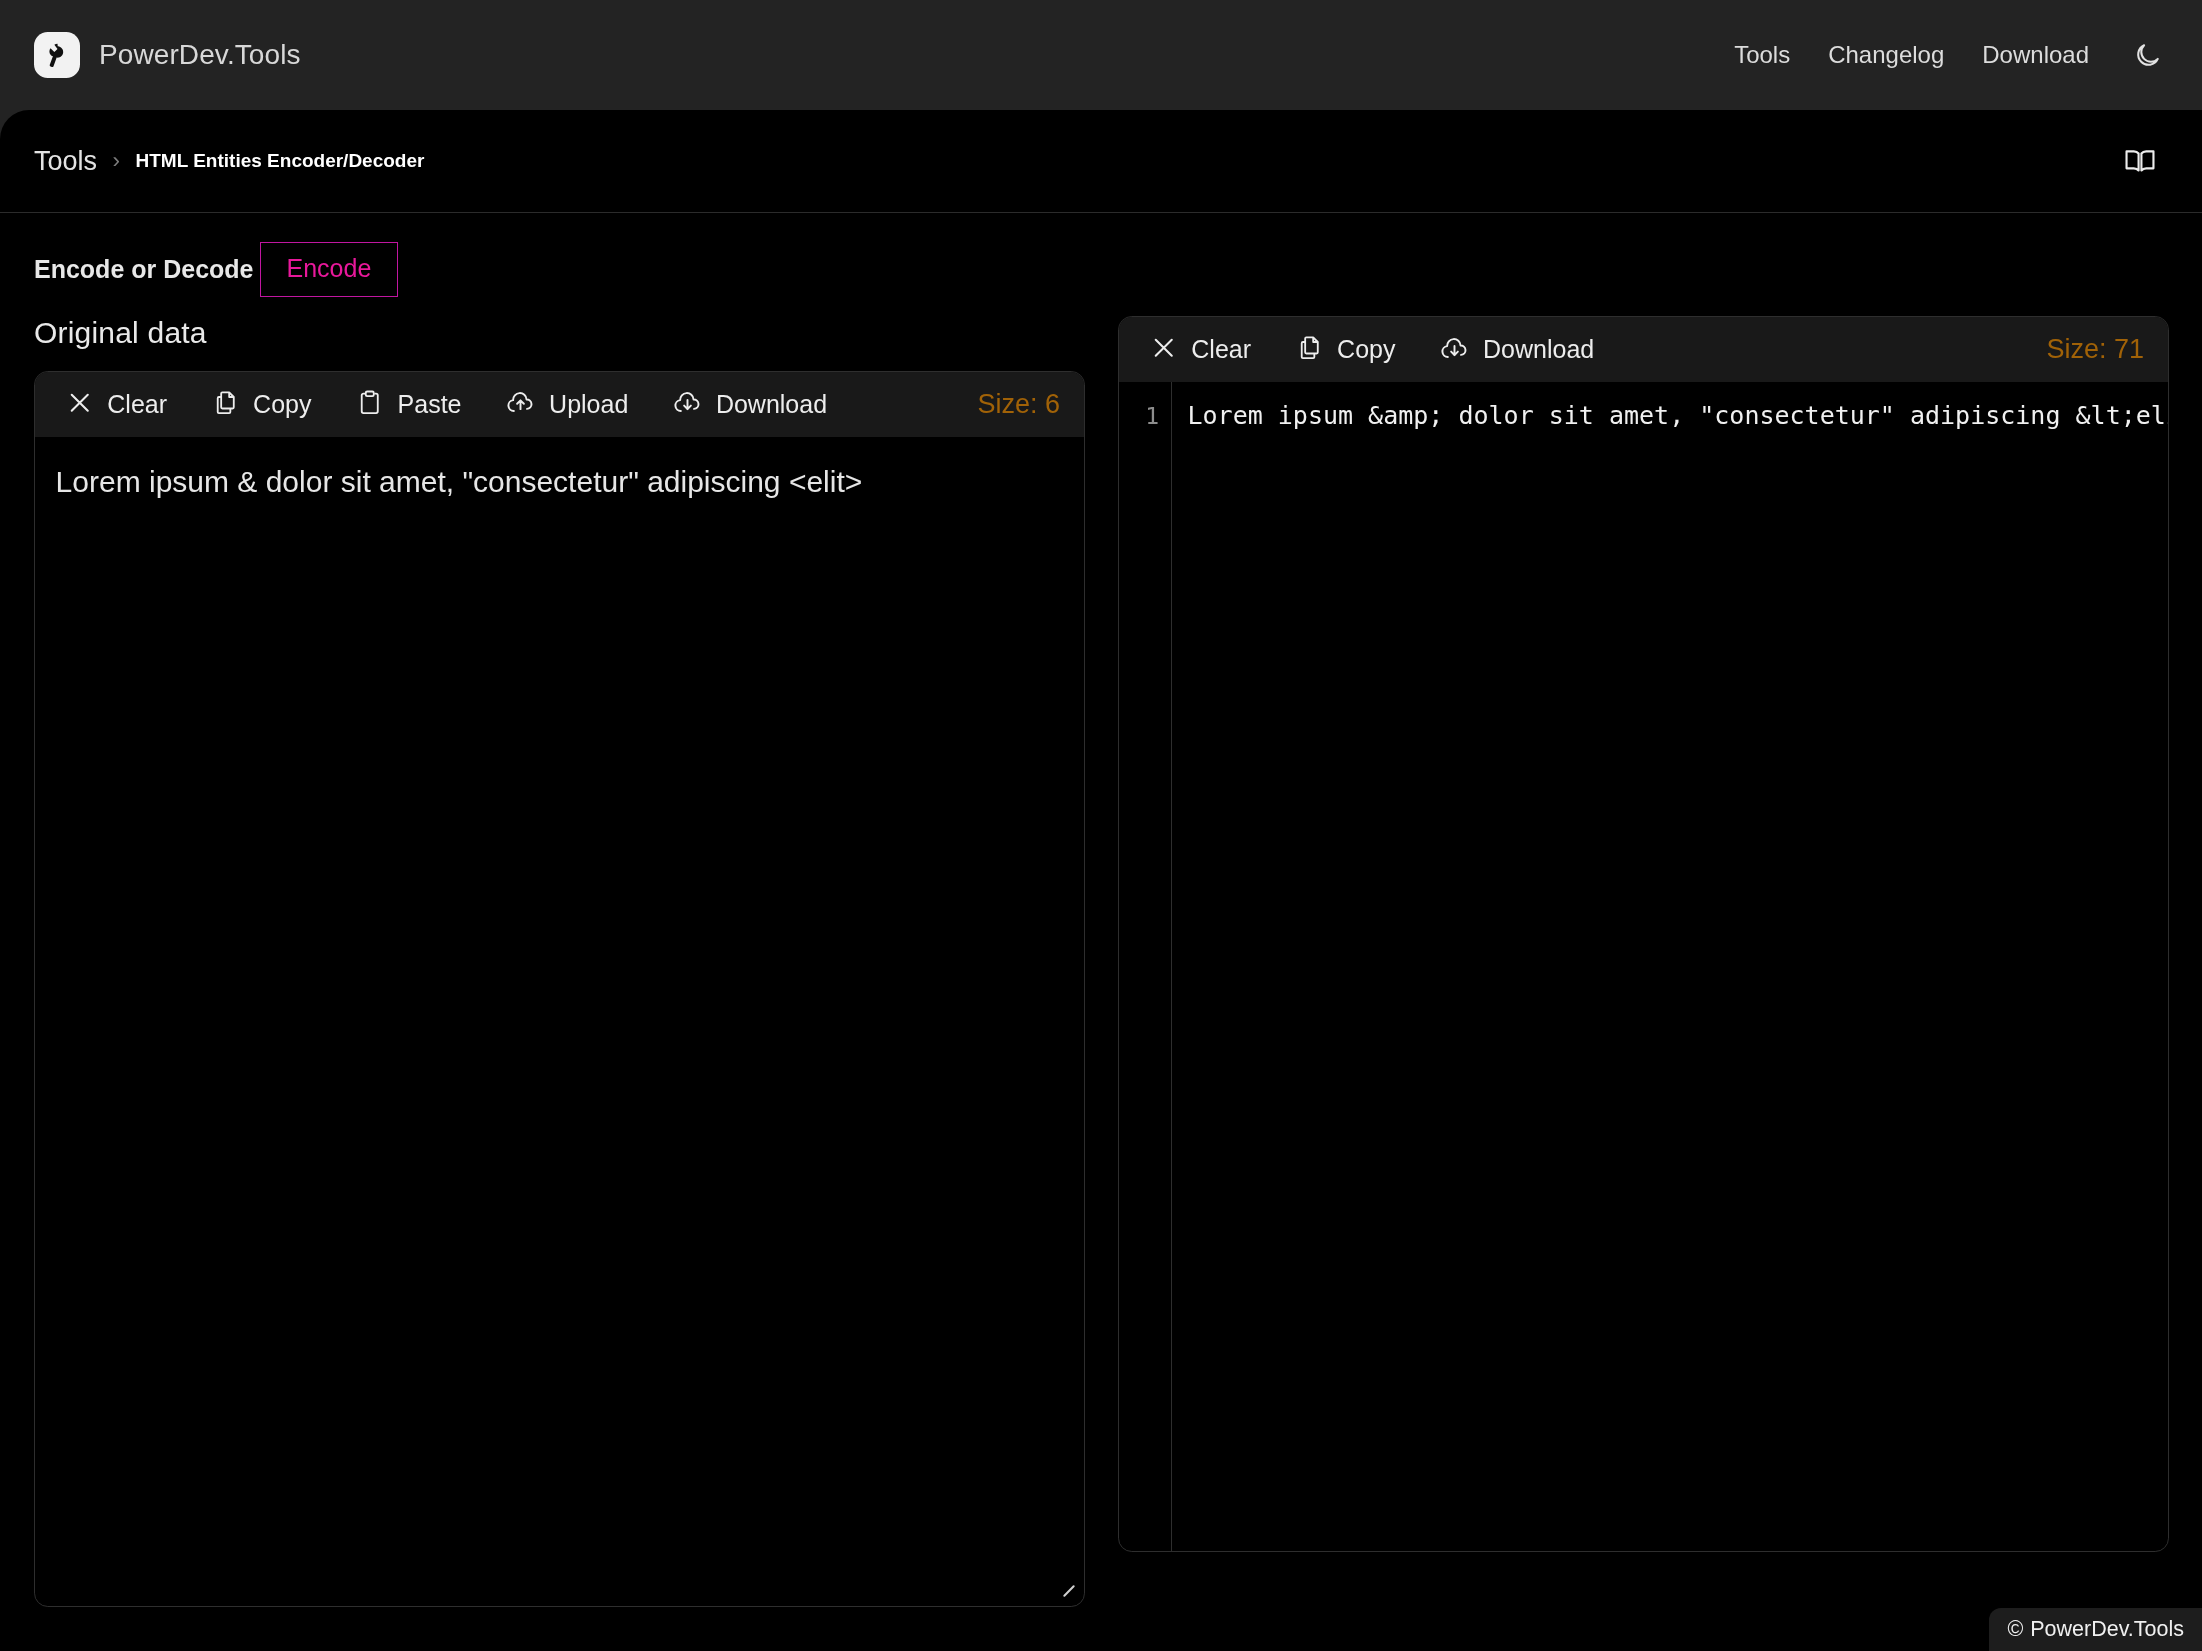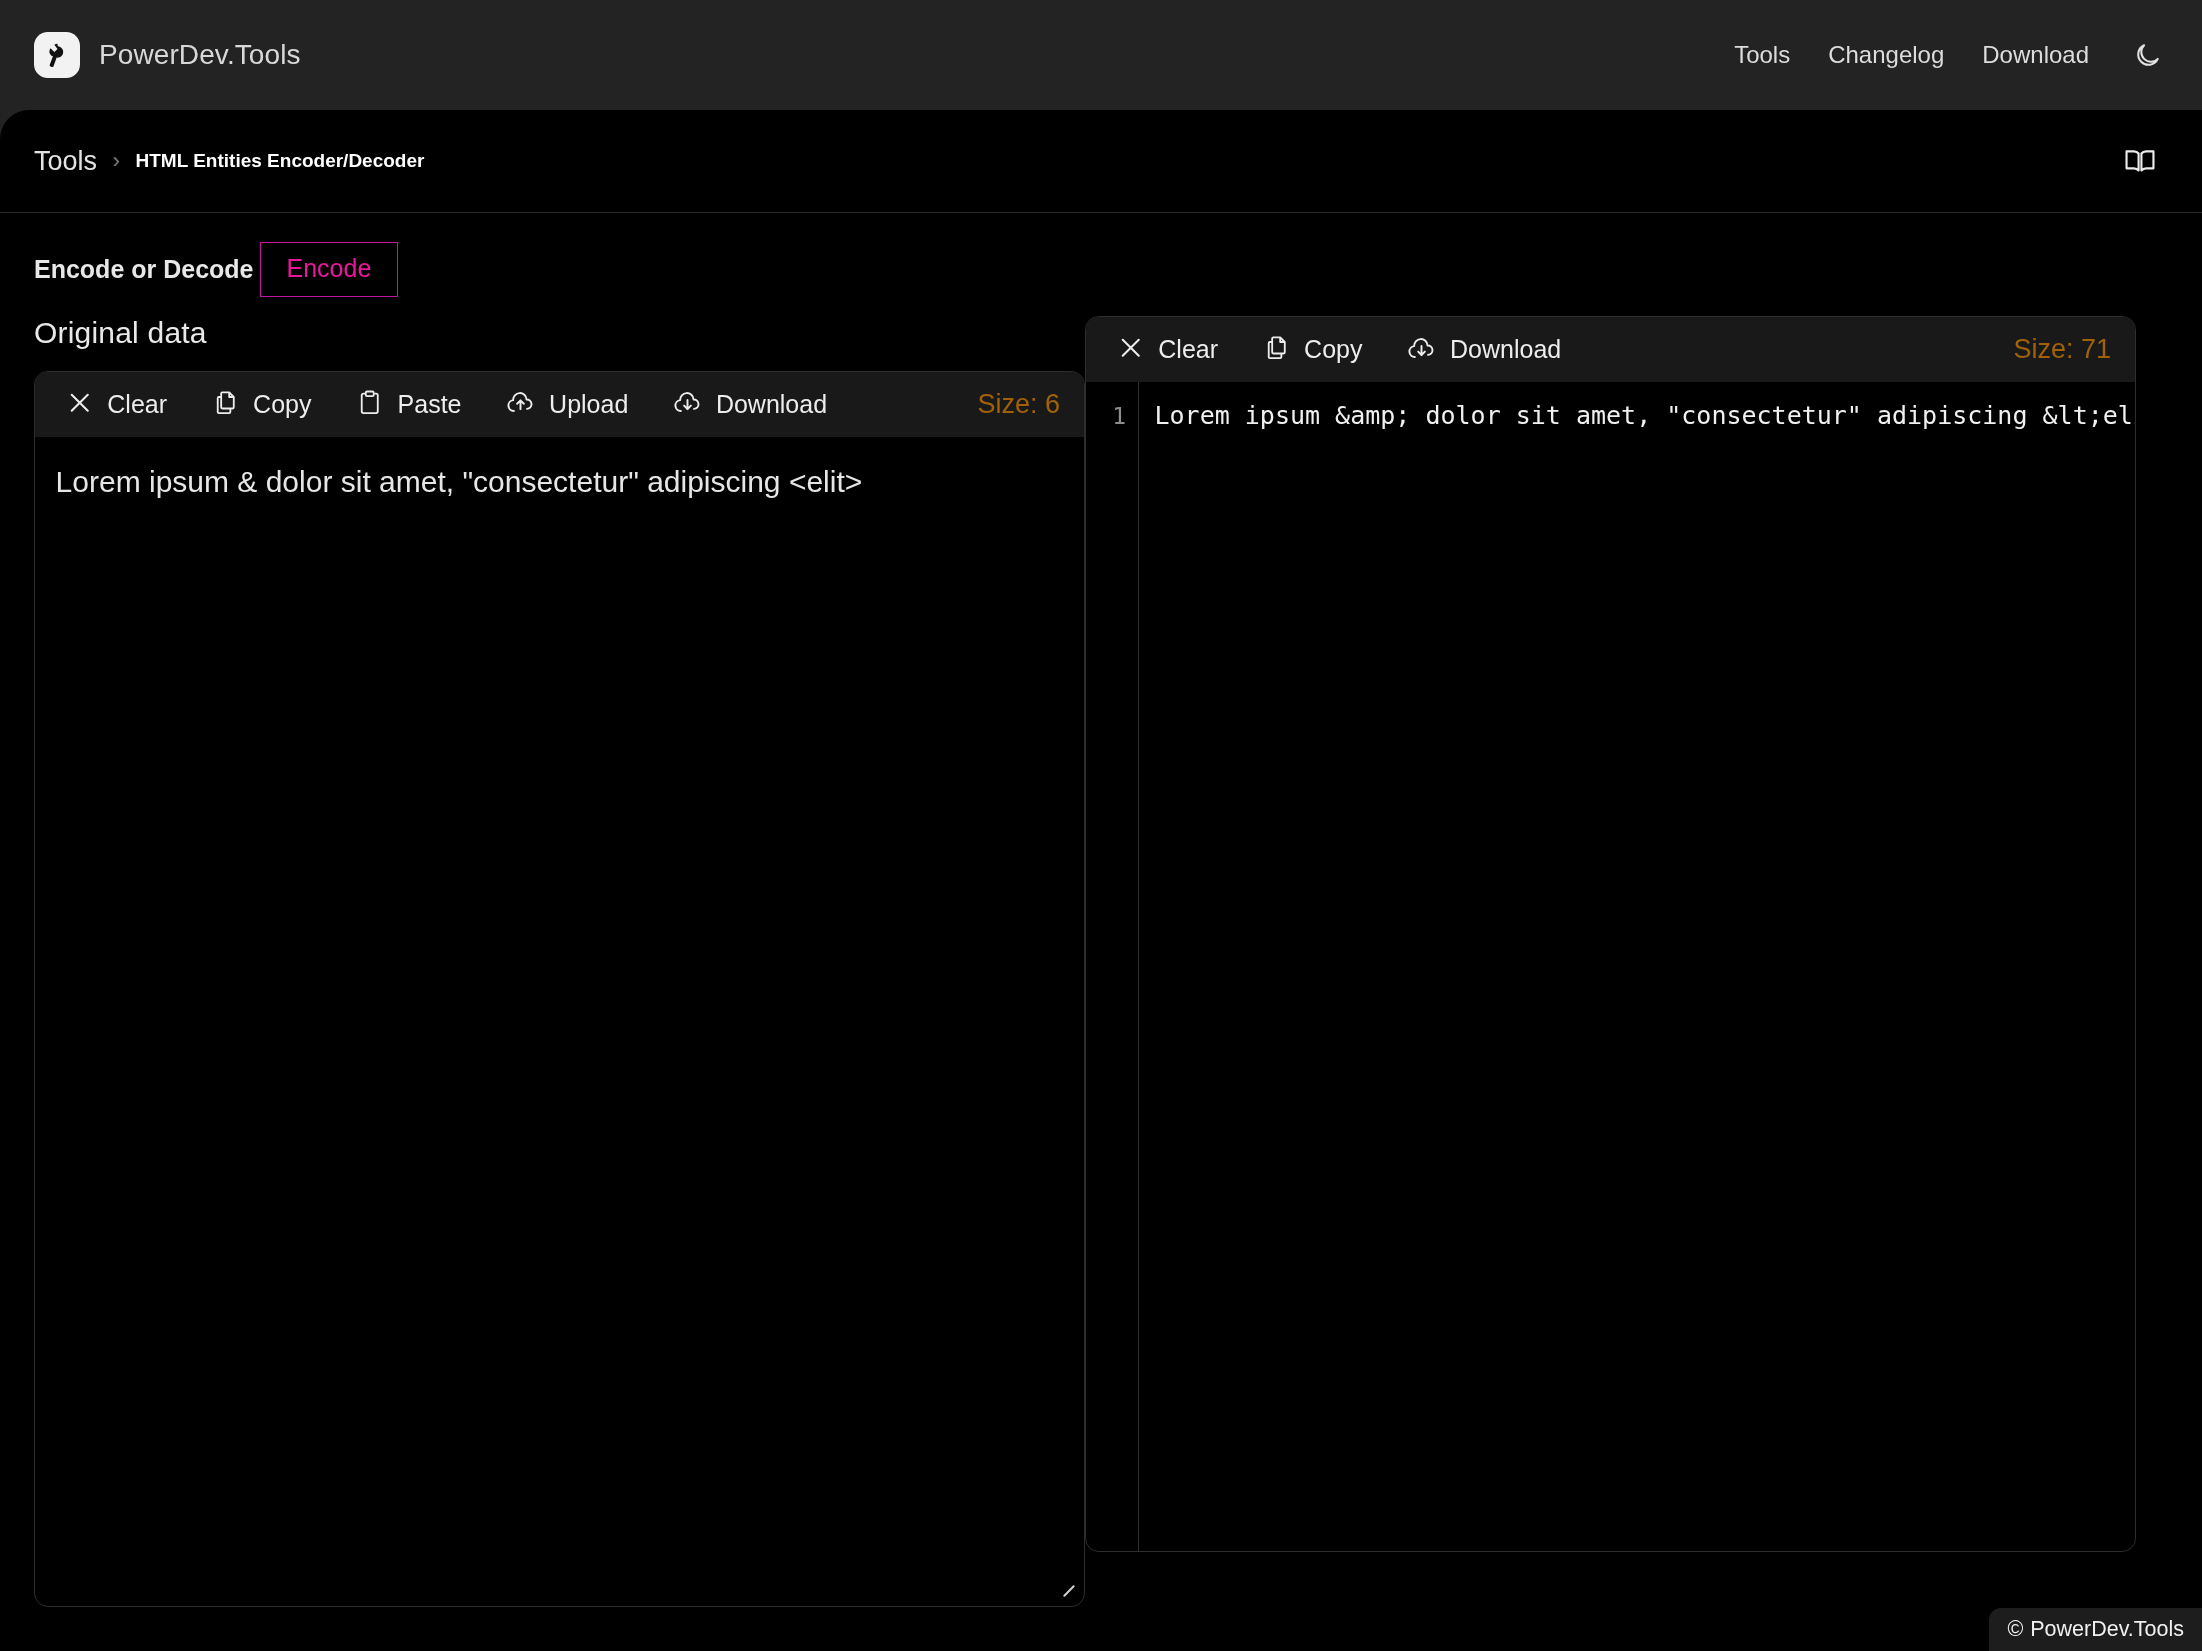--- a/index.html
+++ b/index.html
@@ -91,20 +91,21 @@
     padding: 11.2px 26px 13px;
     background: transparent;
     cursor: pointer;
     font-family: "Liberation Sans", sans-serif;
   }
 
   
   .cols {
     display: flex;
     padding: 19px 34px 0 34px;
+    gap: 33px;
   }
   .col { width: 1051px; }
   .col-title {
     font-size: 30px; color: #e9e9e9;
     margin-bottom: 20.6px; letter-spacing: 0.2px;
   }
 
   .panel {
     border: 1.7px solid #2e2e2e;
     border-radius: 13.8px;

